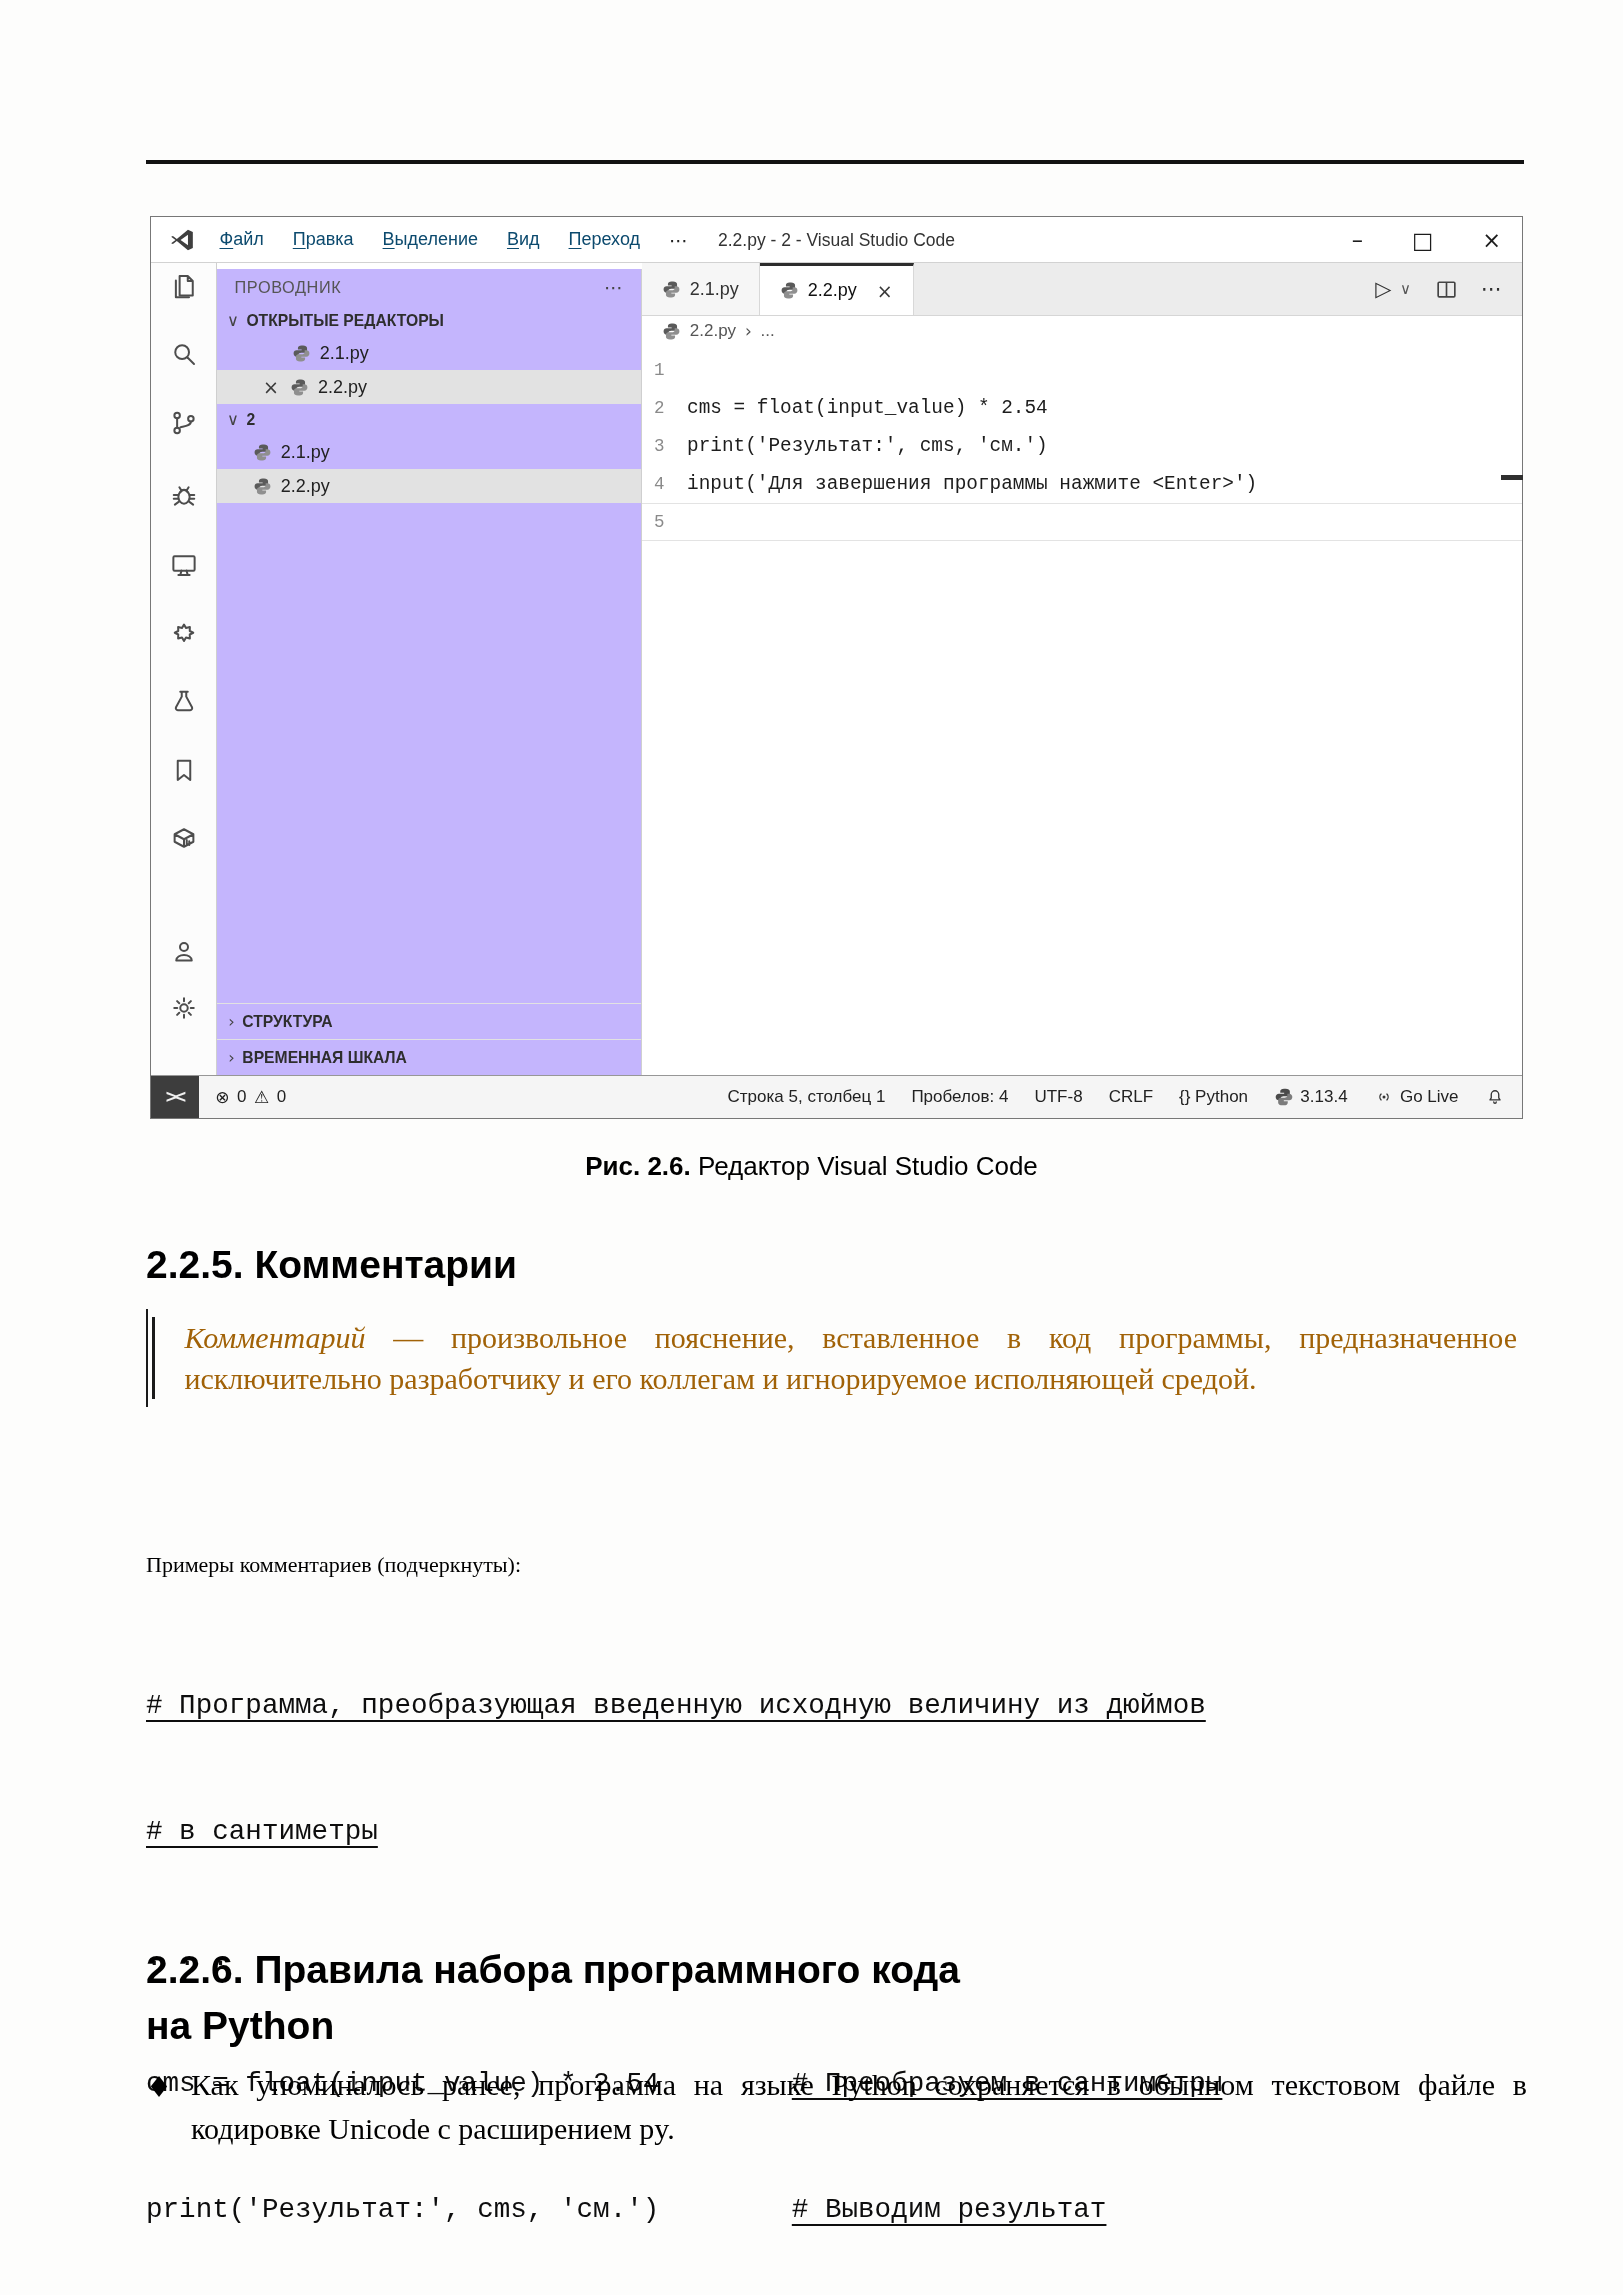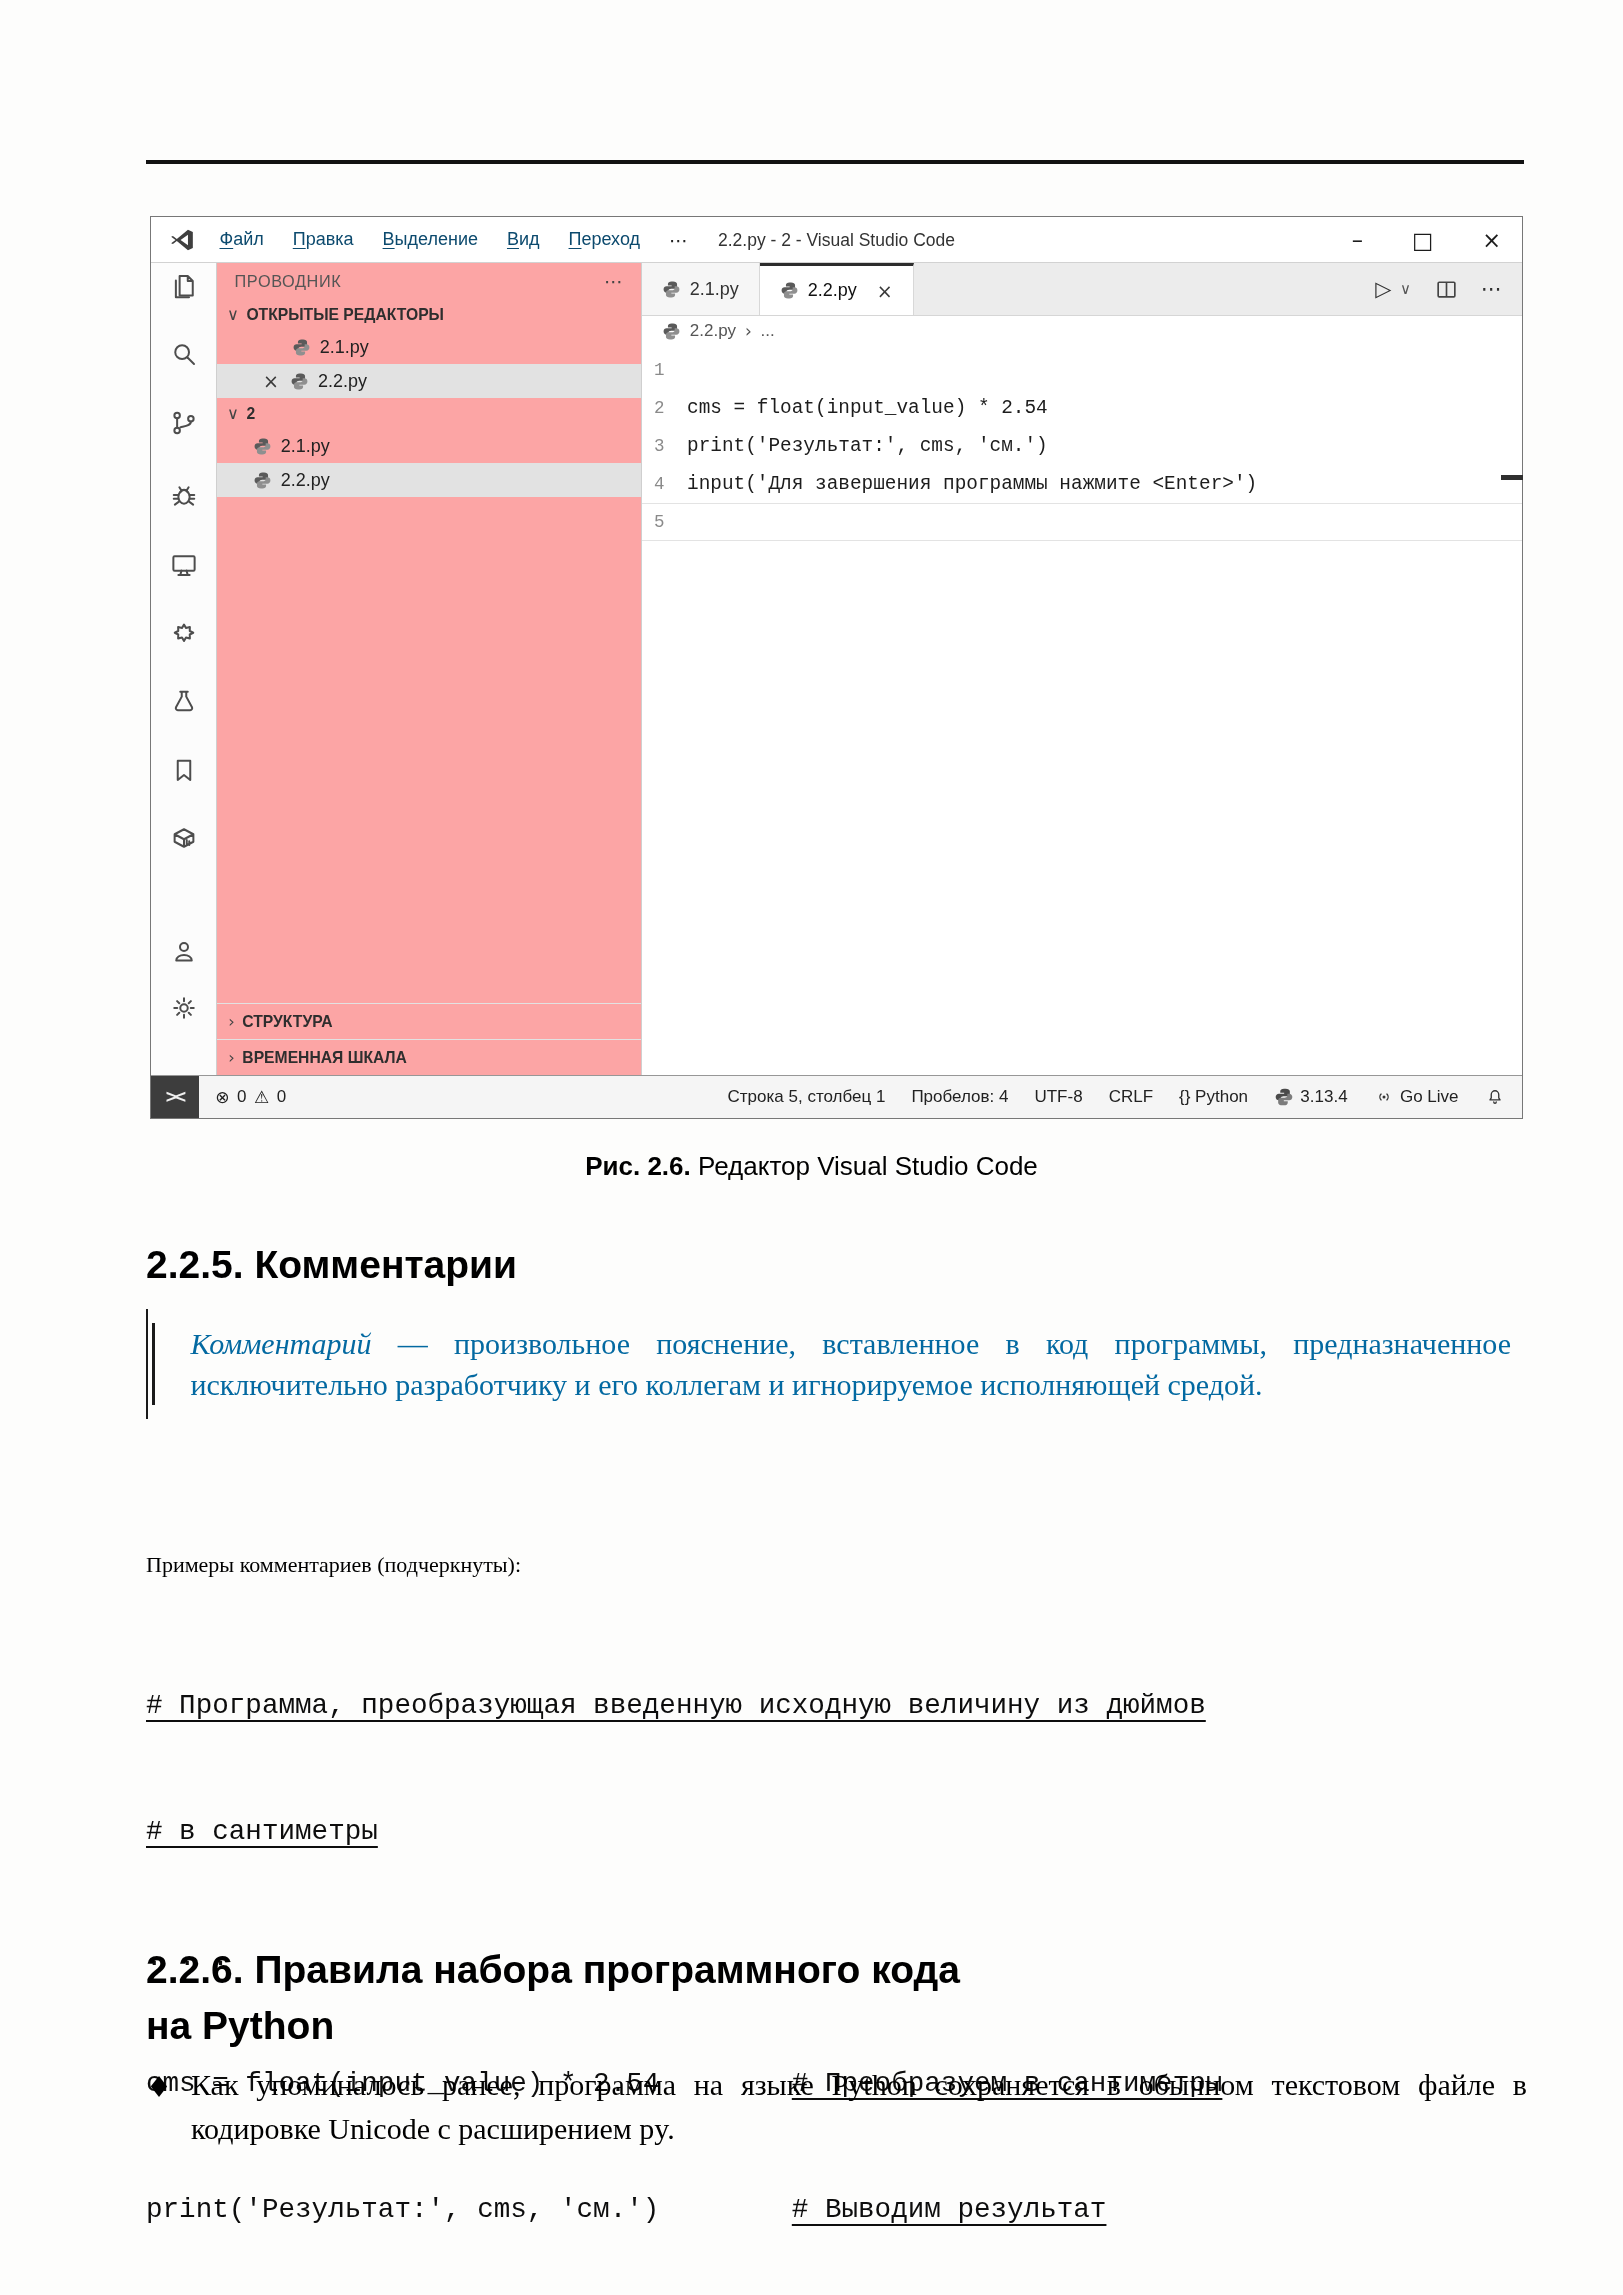--- a/index.html
+++ b/index.html
@@ -31,22 +31,22 @@
   .win-controls { margin-left: auto; display: flex; align-items: center; gap: 49px;
                   font-size: 22.5px; color: #1c1c1c; }
 
   .vsc-main { flex: 1; display: flex; min-height: 0; }
 
   .activitybar { width: 66px; flex: none; border-right: 1.3px solid #cfcfcf; position: relative; background: #fcfcfc; }
   .ab-icon { position: absolute; left: 50%; transform: translateX(-50%); width: 30px; height: 30px; }
   .ab-icon svg { width: 100%; height: 100%; stroke: #4d4d4d; stroke-width: 1.6; fill: none;
                  stroke-linecap: round; stroke-linejoin: round; }
 
-  .sidebar { width: 425px; flex: none; border-right: 1.3px solid #cfcfcf; background: #fca5a5;
-             display: flex; flex-direction: column; min-height: 0; }
+  .sidebar { width: 425px; flex: none; border-right: 1.3px solid #cfcfcf; background: #c4b5fd;
+             display: flex; flex-direction: column; min-height: 0; margin-top: 6px; }
   .sb-header { height: 36px; flex: none; display: flex; align-items: center; padding: 0 17.5px;
                font-size: 16.3px; color: #555; letter-spacing: 0.6px; }
   .sb-header .more { margin-left: auto; font-size: 19px; color: #444; }
   .sb-section { height: 31px; flex: none; display: flex; align-items: center; gap: 7.5px;
                 padding-left: 10px; font-weight: bold; font-size: 15.7px; color: #2e2e2e; }
   .sb-chev { font-family: "DejaVu Sans", sans-serif; font-weight: normal; font-size: 16.3px; color: #444; }
   .sb-row { height: 34px; flex: none; display: flex; align-items: center; gap: 8.8px;
             font-size: 18px; color: #222; }
   .sb-row.hl { background: #e2e2e2; }
   .indent-oe { padding-left: 75px; }
@@ -96,21 +96,21 @@
   .fig-caption { position: absolute; left: 0; top: 1151px; width: 1623px; text-align: center;
                  font-family: "Liberation Sans", sans-serif; font-size: 26px; color: #000; }
   .fig-caption b { font-weight: bold; }
 
   .h225 { position: absolute; left: 146px; top: 1243px; font-family: "Liberation Sans", sans-serif;
           font-weight: bold; font-size: 39px; color: #000; }
 
   .defblock { position: absolute; left: 146px; top: 1309px; width: 1379px;
               border-left: 2.5px solid #1a1a1a; padding-left: 4.4px; }
   .defblock-inner { border-left: 3.8px solid #1a1a1a; padding-left: 21px; }
-  .defblock p { margin: 14px; font-size: 30px; line-height: 41px; text-align: justify; color: #0369a1; }
+  .defblock p { margin: 8px; font-size: 30px; line-height: 41px; text-align: justify; color: #a16207; }
   .defblock p + p { margin-top: 27.6px; }
   .defblock .lead { font-style: italic; }
 
   .examples-intro { position: absolute; left: 146px; top: 1552px; font-size: 22px; color: #000; }
 
   .example-code { position: absolute; left: 146px; top: 1601px; font-family: "Liberation Mono", monospace;
                   font-size: 27.6px; line-height: 42px; color: #0d0d0d; white-space: pre; }
   .example-code .u { text-decoration: underline; text-decoration-thickness: 1.9px; text-underline-offset: 6.9px; }
 
   .h226 { position: absolute; left: 146px; top: 1942px; font-family: "Liberation Sans", sans-serif;

